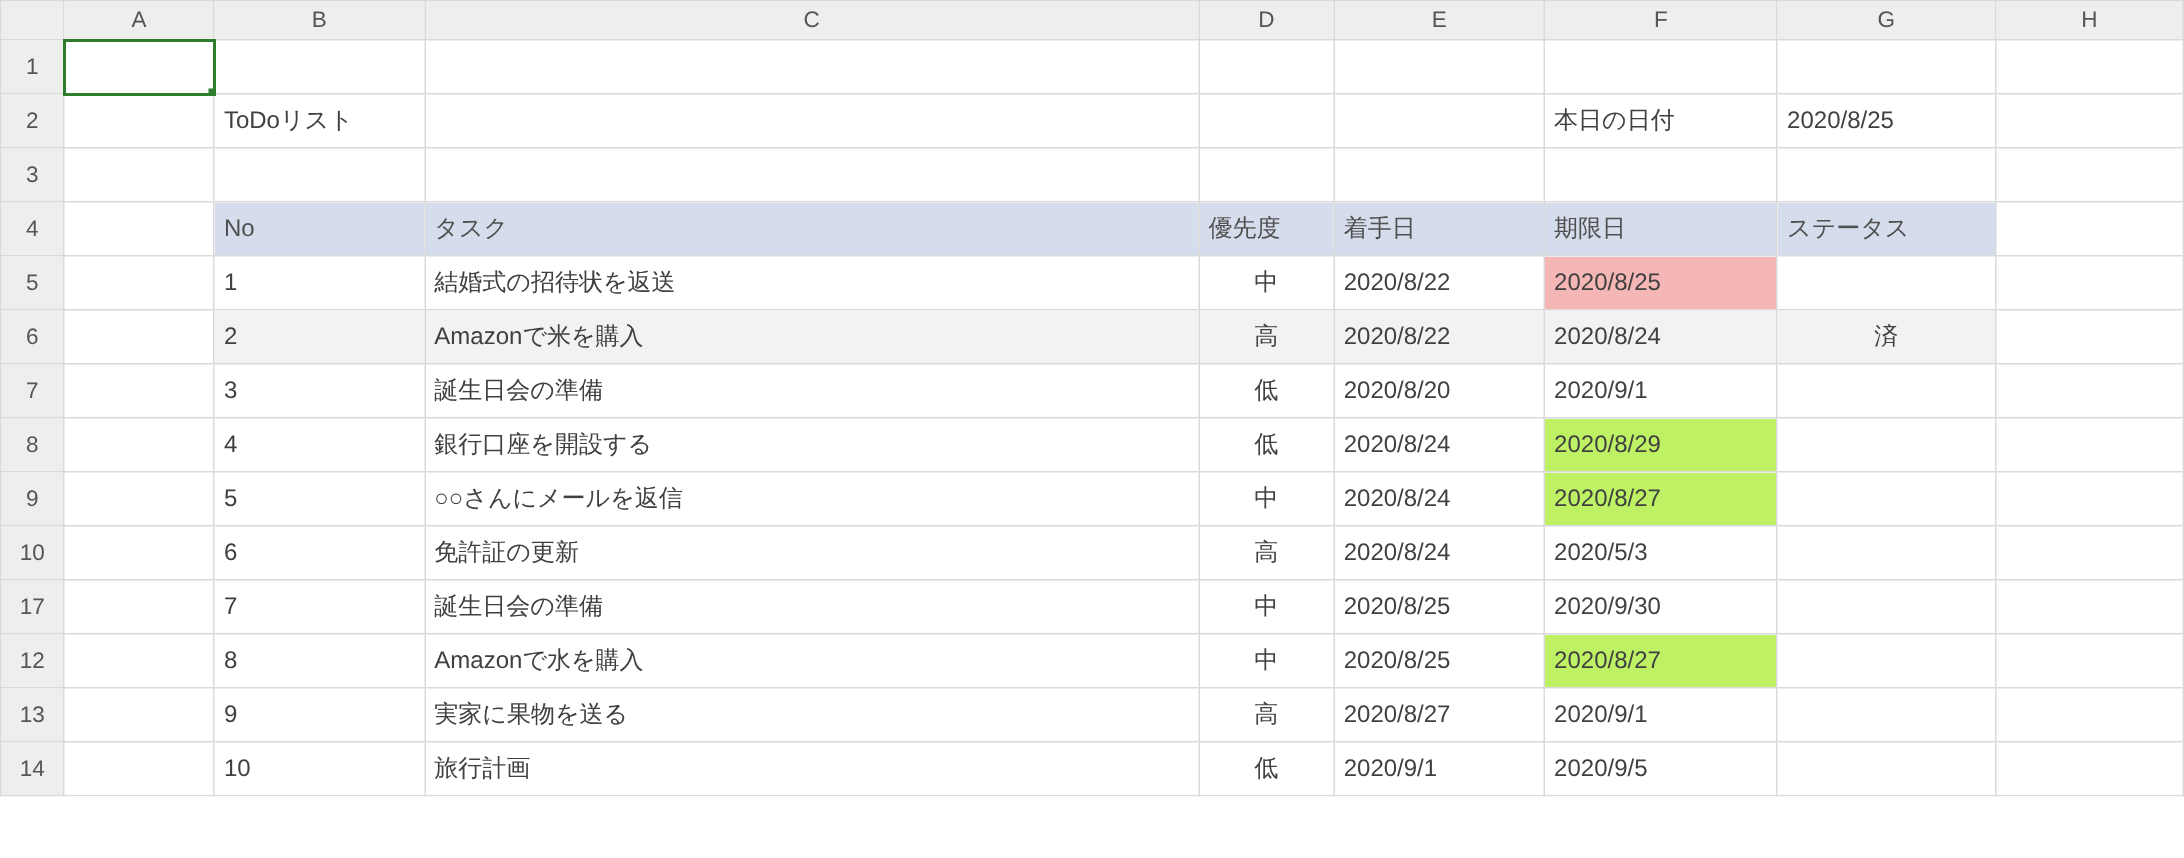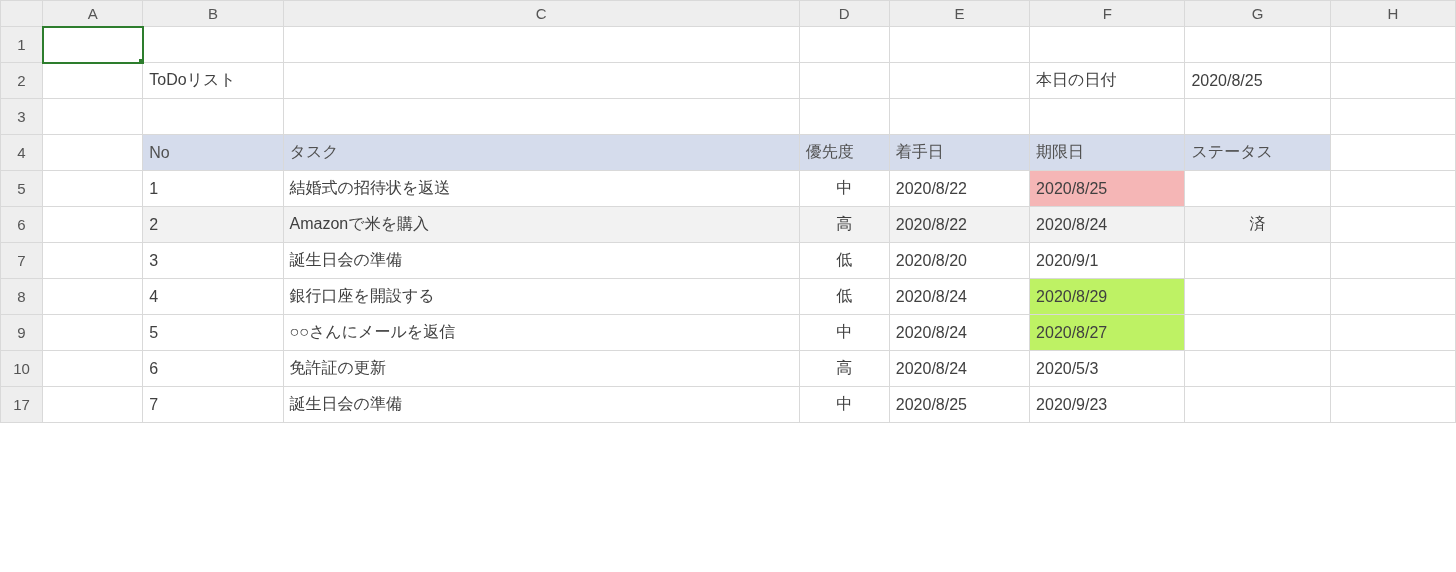--- a/index.html
+++ b/index.html
@@ -230,19 +230,52 @@
       <div class="cell col-G center"></div>
       <div class="cell col-H"></div>
     </div>
     <div class="row">
       <div class="cell row-header">17</div>
       <div class="cell col-A"></div>
       <div class="cell col-B right">7</div>
       <div class="cell col-C">誕生日会の準備</div>
       <div class="cell col-D center">中</div>
       <div class="cell col-E right">2020/8/25</div>
-      <div class="cell col-F right">2020/9/23</div>
+      <div class="cell col-F right">2020/9/30</div>
+      <div class="cell col-G center"></div>
+      <div class="cell col-H"></div>
+    </div>
+    <div class="row">
+      <div class="cell row-header">12</div>
+      <div class="cell col-A"></div>
+      <div class="cell col-B right">8</div>
+      <div class="cell col-C">Amazonで水を購入</div>
+      <div class="cell col-D center">中</div>
+      <div class="cell col-E right">2020/8/25</div>
+      <div class="cell col-F right hl-yellow">2020/8/27</div>
+      <div class="cell col-G center"></div>
+      <div class="cell col-H"></div>
+    </div>
+    <div class="row">
+      <div class="cell row-header">13</div>
+      <div class="cell col-A"></div>
+      <div class="cell col-B right">9</div>
+      <div class="cell col-C">実家に果物を送る</div>
+      <div class="cell col-D center">高</div>
+      <div class="cell col-E right">2020/8/27</div>
+      <div class="cell col-F right">2020/9/1</div>
+      <div class="cell col-G center"></div>
+      <div class="cell col-H"></div>
+    </div>
+    <div class="row">
+      <div class="cell row-header">14</div>
+      <div class="cell col-A"></div>
+      <div class="cell col-B right">10</div>
+      <div class="cell col-C">旅行計画</div>
+      <div class="cell col-D center">低</div>
+      <div class="cell col-E right">2020/9/1</div>
+      <div class="cell col-F right">2020/9/5</div>
       <div class="cell col-G center"></div>
       <div class="cell col-H"></div>
     </div>
 
 
 </div>
 
 </body></html>

